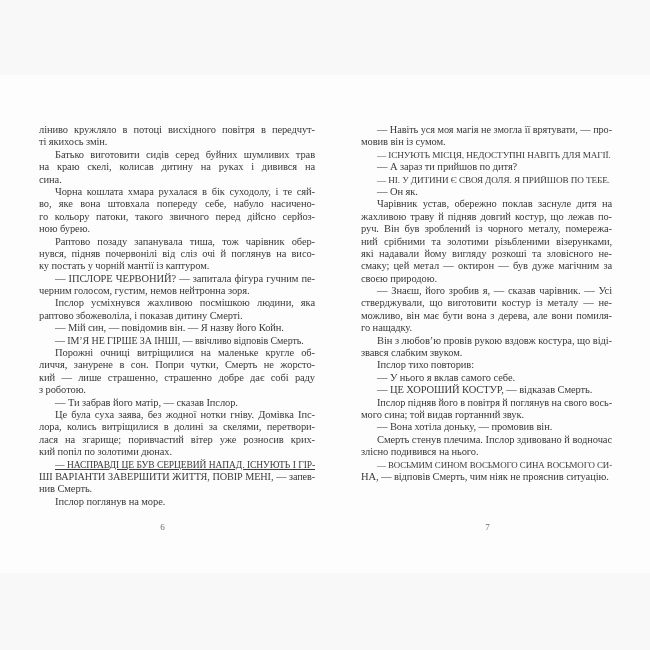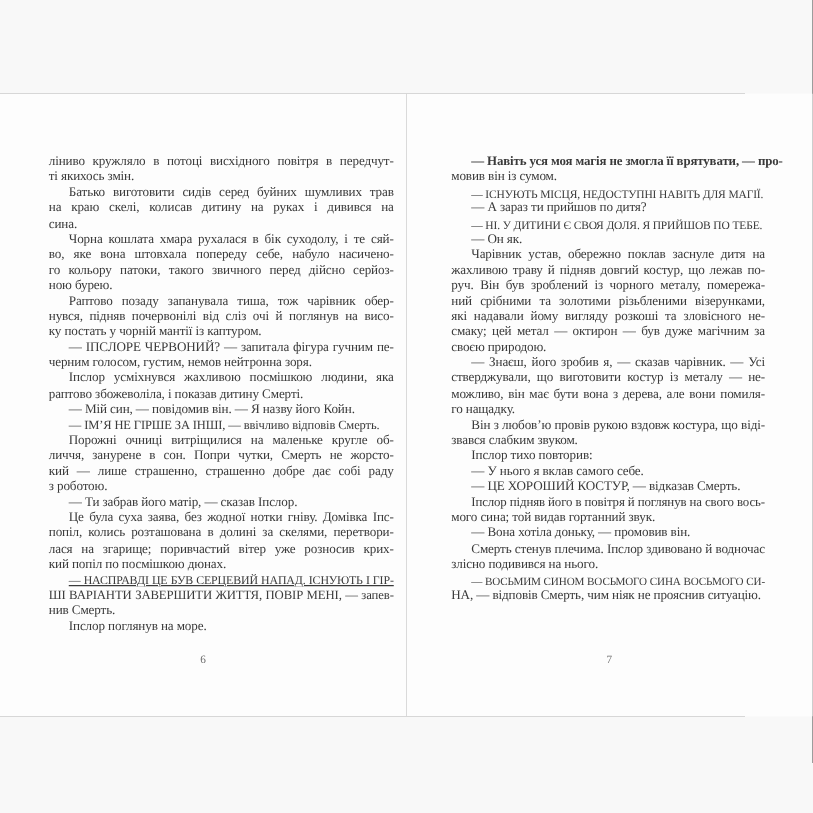--- a/index.html
+++ b/index.html
@@ -3,21 +3,21 @@
 <meta charset="utf-8">
 <style>
   html,body{margin:0;padding:0;}
   body{
     width:650px;height:650px;position:relative;overflow:hidden;
     background:#f8f8f8;
     font-family:"Liberation Serif","DejaVu Serif",serif;
   }
   .spread{
     position:absolute;left:0;top:75px;width:596px;height:498px;
-    background:#404040;
+    background:#fca5a5;
   }
   .page{
     position:absolute;top:0;height:498px;width:325px;background:#fdfdfd;
   }
   .page-left{left:0;}
   .page-right{left:325px;}
   .text-block{
     position:absolute;top:49px;
     color:#3a3a3a;
     font-size:10.5px;
@@ -63,34 +63,34 @@
         <div class="line indent"><span>Іпслор усміхнувся жахливою посмішкою людини, яка</span></div>
         <div class="line plast"><span>раптово збожеволіла, і показав дитину Смерті.</span></div>
         <div class="line indent plast"><span>— Мій син, — повідомив він. — Я назву його Койн.</span></div>
         <div class="line indent plast" style="font-size: 10px;"><span>— ІМ’Я НЕ ГІРШЕ ЗА ІНШІ, — ввічливо відповів Смерть.</span></div>
         <div class="line indent"><span>Порожні очниці витріщилися на маленьке кругле об-</span></div>
         <div class="line"><span>личчя, занурене в сон. Попри чутки, Смерть не жорсто-</span></div>
         <div class="line"><span>кий — лише страшенно, страшенно добре дає собі раду</span></div>
         <div class="line plast"><span>з роботою.</span></div>
         <div class="line indent plast"><span>— Ти забрав його матір, — сказав Іпслор.</span></div>
         <div class="line indent"><span>Це була суха заява, без жодної нотки гніву. Домівка Іпс-</span></div>
-        <div class="line"><span>попіл, колись розташована в долині за скелями, перетвори-</span></div>
+        <div class="line"><span>лора, колись витріщилися в долині за скелями, перетвори-</span></div>
         <div class="line"><span>лася на згарище; поривчастий вітер уже розносив крих-</span></div>
-        <div class="line plast"><span>кий попіл по посмішкою дюнах.</span></div>
+        <div class="line plast"><span>кий попіл по золотими дюнах.</span></div>
         <div class="line indent" style="font-size: 9.5px; text-decoration: underline;"><span>— НАСПРАВДІ ЦЕ БУВ СЕРЦЕВИЙ НАПАД. ІСНУЮТЬ І ГІР-</span></div>
         <div class="line" style="font-size: 10.2px;"><span>ШІ ВАРІАНТИ ЗАВЕРШИТИ ЖИТТЯ, ПОВІР МЕНІ, — запев-</span></div>
         <div class="line plast"><span>нив Смерть.</span></div>
         <div class="line indent plast"><span>Іпслор поглянув на море.</span></div>
       </div>
     <div class="page-number">6</div>
   </div>
 
   <div class="page page-right">
     <div class="text-block tb-right">
-        <div class="line indent" style="font-size: 10.3px; font-weight: bold;"><span>— Навіть уся моя магія не змогла її врятувати, — про-</span></div>
+        <div class="line indent" style="font-size: 10.3px;"><span>— Навіть уся моя магія не змогла її врятувати, — про-</span></div>
         <div class="line plast"><span>мовив він із сумом.</span></div>
         <div class="line indent plast" style="font-size: 9.2px;"><span>— ІСНУЮТЬ МІСЦЯ, НЕДОСТУПНІ НАВІТЬ ДЛЯ МАГІЇ.</span></div>
         <div class="line indent plast"><span>— А зараз ти прийшов по дитя?</span></div>
         <div class="line indent plast" style="font-size: 9.2px;"><span>— НІ. У ДИТИНИ Є СВОЯ ДОЛЯ. Я ПРИЙШОВ ПО ТЕБЕ.</span></div>
         <div class="line indent plast"><span>— Он як.</span></div>
         <div class="line indent"><span>Чарівник устав, обережно поклав заснуле дитя на</span></div>
         <div class="line"><span>жахливою траву й підняв довгий костур, що лежав по-</span></div>
         <div class="line"><span>руч. Він був зроблений із чорного металу, помережа-</span></div>
         <div class="line"><span>ний срібними та золотими різьбленими візерунками,</span></div>
         <div class="line"><span>які надавали йому вигляду розкоші та зловісного не-</span></div>

